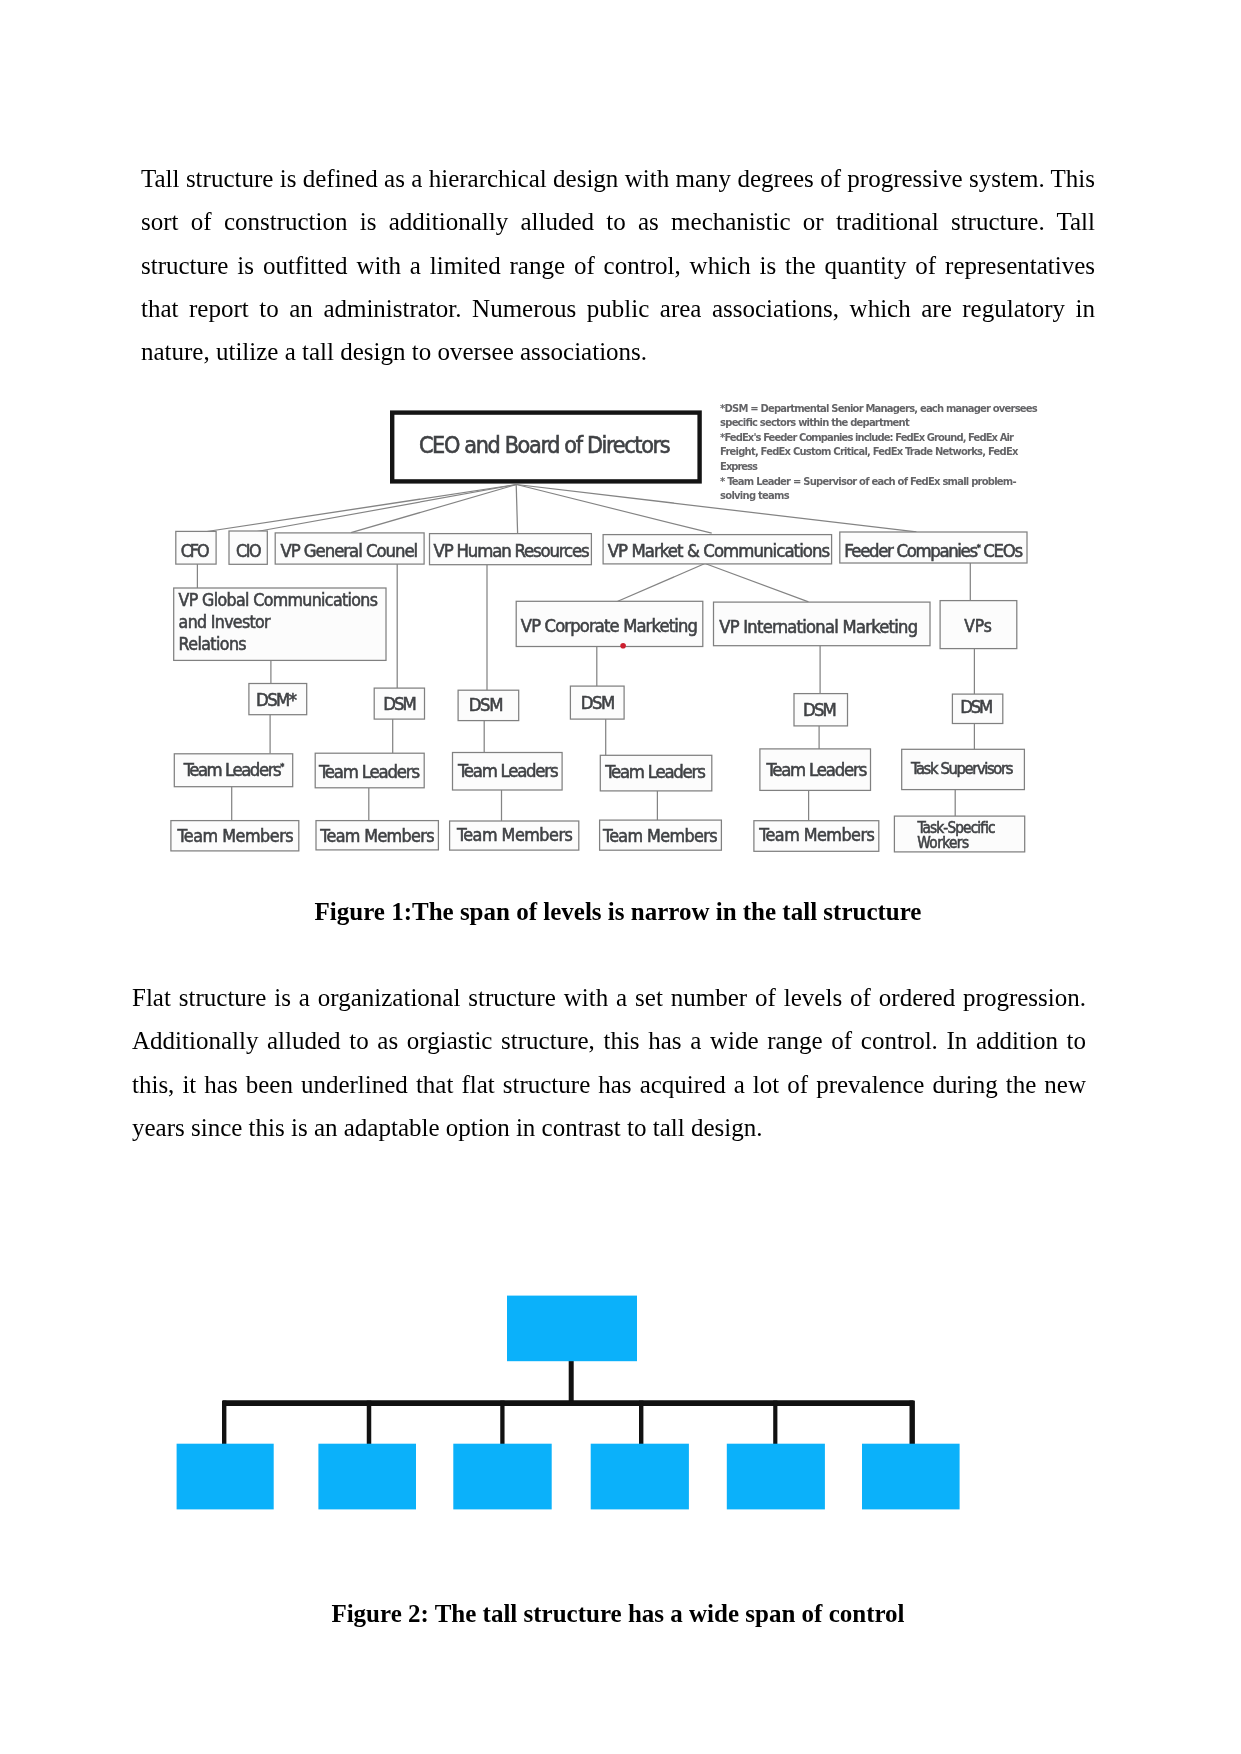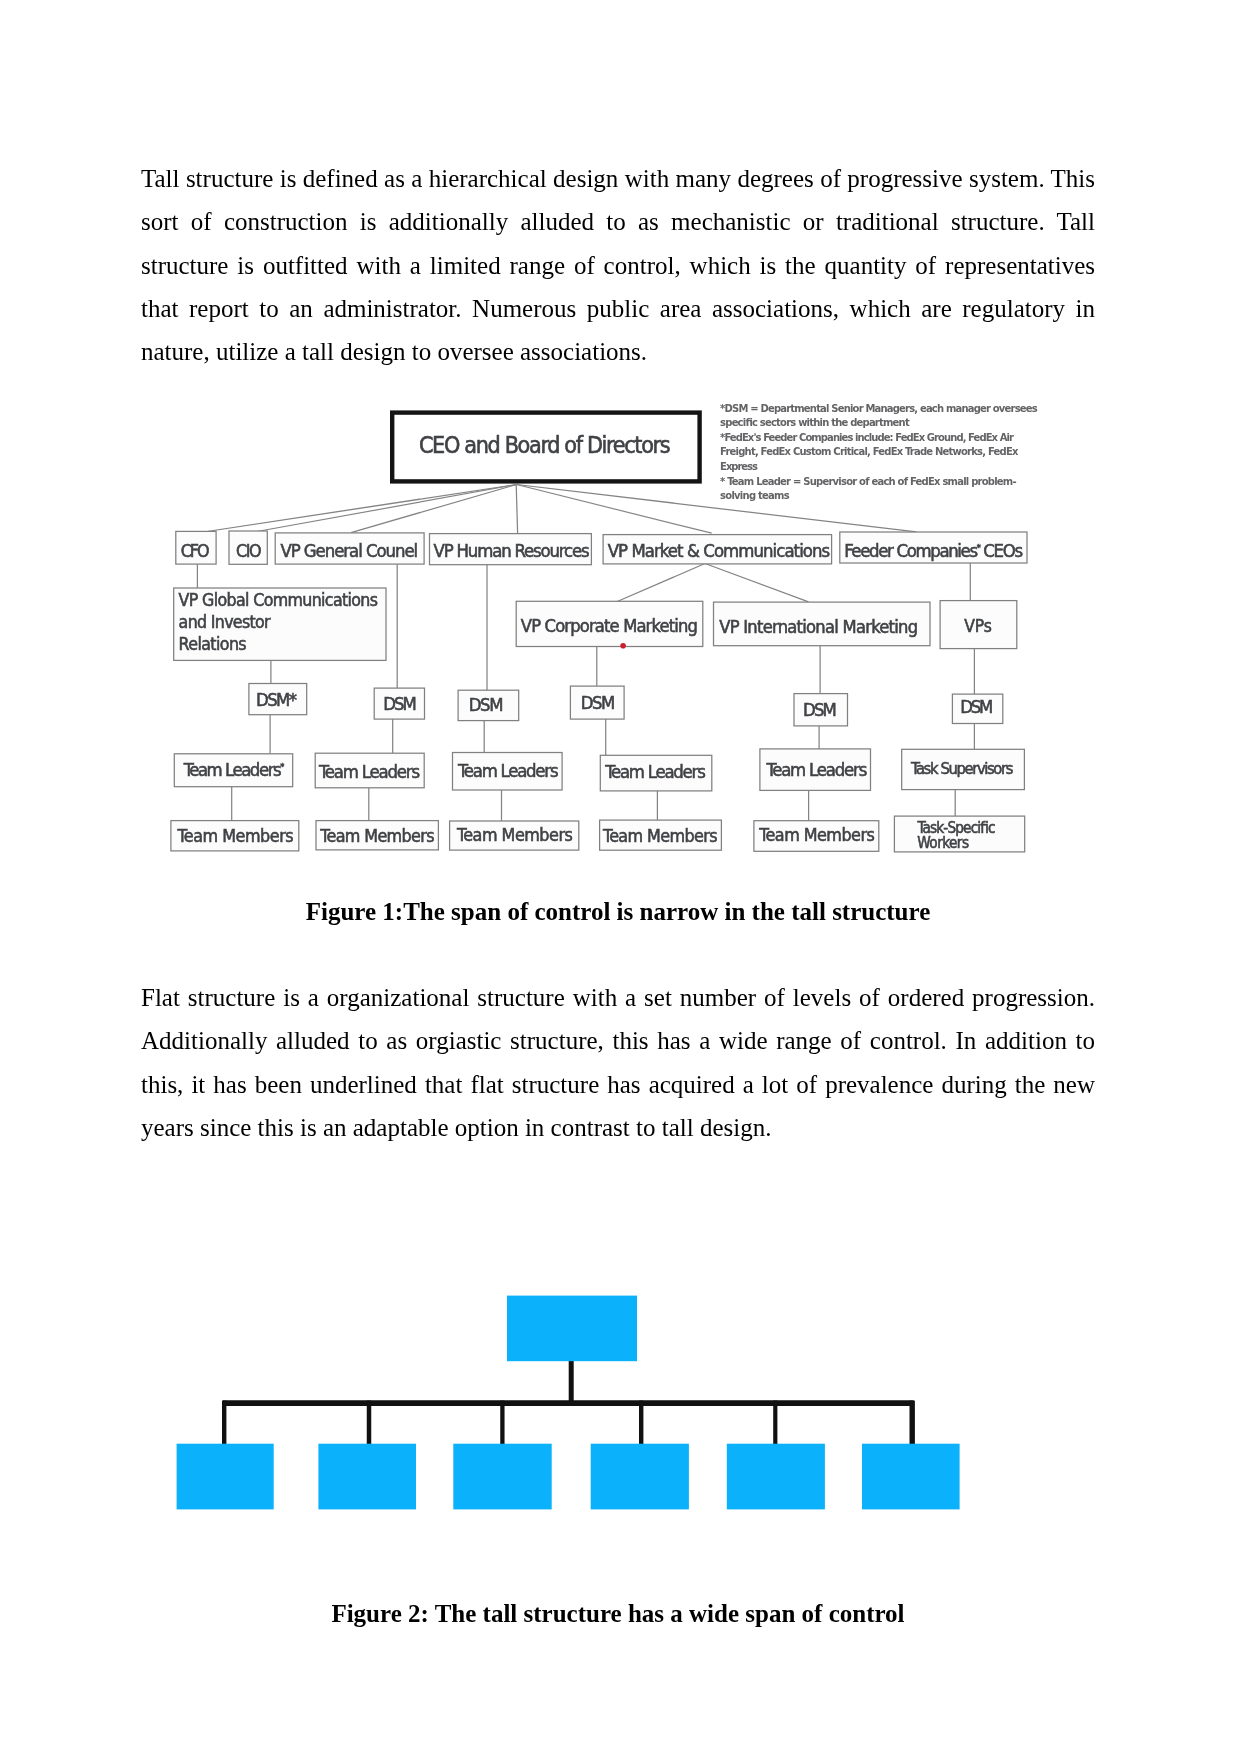--- a/index.html
+++ b/index.html
@@ -10,21 +10,21 @@
   .page{position:relative;width:1241px;height:1754px;background:#fff;}
   .para{position:absolute;text-align:justify;text-align-last:left;will-change:transform;
         font-size:25px;line-height:43.3px;color:#000;}
   .caption{position:absolute;text-align:center;font-weight:bold;will-change:transform;
            font-size:25px;line-height:30px;color:#000;}
   svg{display:block;}
   .fig1{position:absolute;left:165px;top:390px;will-change:transform;}
   .fig2{position:absolute;left:150px;top:1280px;}
   #p1{left:141px;top:157px;width:954px;}
   #cap1{left:141px;top:897px;width:954px;}
-  #p2{left:141px;top:976px;width:954px;}
+  #p2{left:132px;top:976px;width:954px;}
   #cap2{left:141px;top:1599px;width:954px;}
 </style>
 </head>
 <body>
 
 <div class="page">
 
   <div class="para" id="p1">Tall structure is defined as a hierarchical design with many degrees of progressive system. This sort of construction is additionally alluded to as mechanistic or traditional structure. Tall structure is outfitted with a limited range of control, which is the quantity of representatives that report to an administrator. Numerous public area associations, which are regulatory in nature, utilize a tall design to oversee associations.</div>
 
   <div class="fig1">
@@ -133,21 +133,21 @@
        <text x="720.1" y="440.8" textLength="293.8">*FedEx's Feeder Companies include: FedEx Ground, FedEx Air</text>
        <text x="720.1" y="455.4" textLength="298.3">Freight, FedEx Custom Critical, FedEx Trade Networks, FedEx</text>
        <text x="720.1" y="470.0" textLength="37.8">Express</text>
        <text x="720.1" y="484.6" textLength="296.5">* Team Leader = Supervisor of each of FedEx small problem-</text>
        <text x="720.1" y="499.2" textLength="69.6">solving teams</text>
      </g>
      <circle cx="623.1" cy="645.7" r="2.8" fill="#cc1e2e"></circle>
    </svg>
   </div>
 
-  <div class="caption" id="cap1">Figure 1:The span of control is narrow in the tall structure</div>
+  <div class="caption" id="cap1">Figure 1:The span of levels is narrow in the tall structure</div>
 
   <div class="para" id="p2">Flat structure is a organizational structure with a set number of levels of ordered progression. Additionally alluded to as orgiastic structure, this has a wide range of control. In addition to this, it has been underlined that flat structure has acquired a lot of prevalence during the new years since this is an adaptable option in contrast to tall design.</div>
 
   <div class="fig2">
     <svg width="850" height="250" viewBox="150 1280 850 250">
       <g fill="none" stroke="#111111">
         <path d="M571.2 1358 L571.2 1404" stroke-width="5.0"></path>
         <path d="M222.8 1403.2 L913.6 1403.2" stroke-width="5.8"></path>
         <path d="M224.2 1400.6 L224.2 1447.4" stroke-width="4.4"></path>
         <path d="M369.0 1400.6 L369.0 1447.4" stroke-width="4.5"></path>

